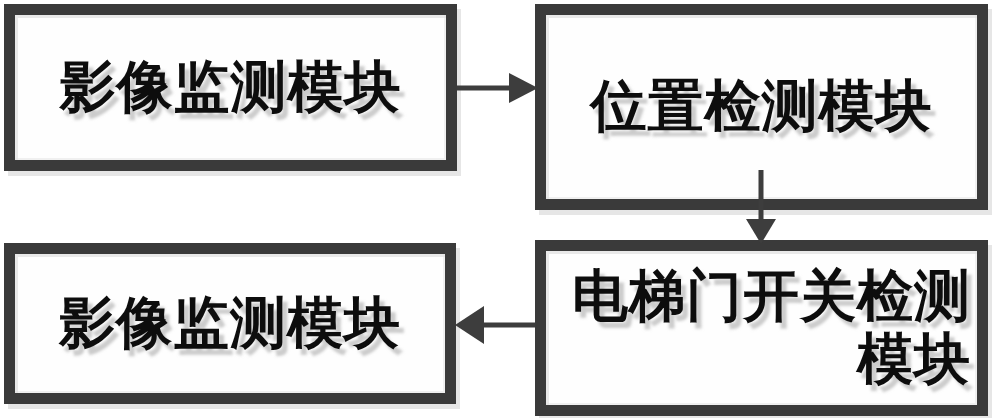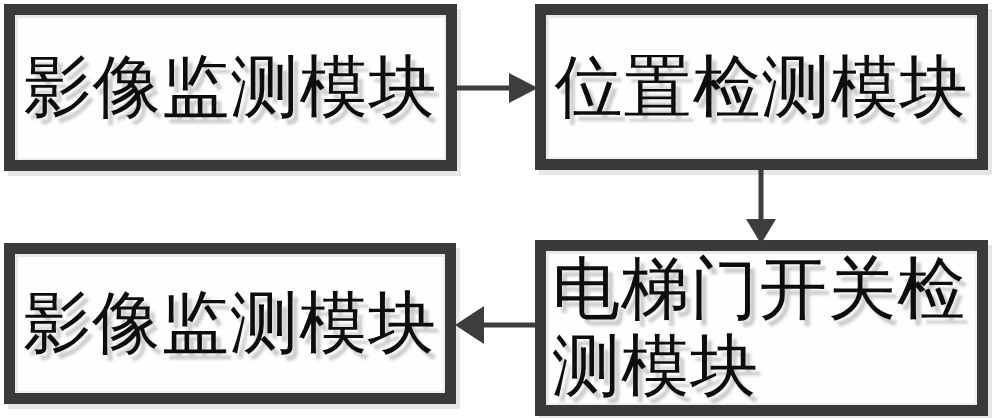--- a/index.html
+++ b/index.html
@@ -28,31 +28,31 @@
     border: 11px solid var(--box-border);
     background: #fefefe;
     display: flex;
     align-items: center;
     justify-content: center;
     box-shadow: 4px 5px 0 rgba(200,200,200,0.45),
                 inset 3px 3px 0 rgba(225,225,225,0.75),
                 inset -2px -2px 0 rgba(230,230,230,0.6);
   }
   .module-label {
-    font-size: 68px;
-    font-weight: normal;
+    font-size: 56px;
+    font-weight: bold;
     color: var(--text);
     letter-spacing: 1px;
     line-height: 1.13;
-    text-align: left;
+    text-align: right;
     text-shadow: 5px 6px 3px rgba(160,160,160,0.55);
     white-space: normal;
   }
   .box-1 { left: 4px;   top: 4px;   width: 453px; height: 167px; }
-  .box-2 { left: 535px; top: 4px;   width: 453px; height: 166px; }
+  .box-2 { left: 535px; top: 4px;   width: 453px; height: 206px; }
   .box-3 { left: 535px; top: 240px; width: 453px; height: 176px; }
   .box-4 { left: 4px;   top: 243px; width: 452px; height: 161px; }
   .box-3 .module-label { padding: 0 6px; }
   .connector-layer {
     position: absolute;
     left: 0;
     top: 0;
     width: 998px;
     height: 418px;
     pointer-events: none;

